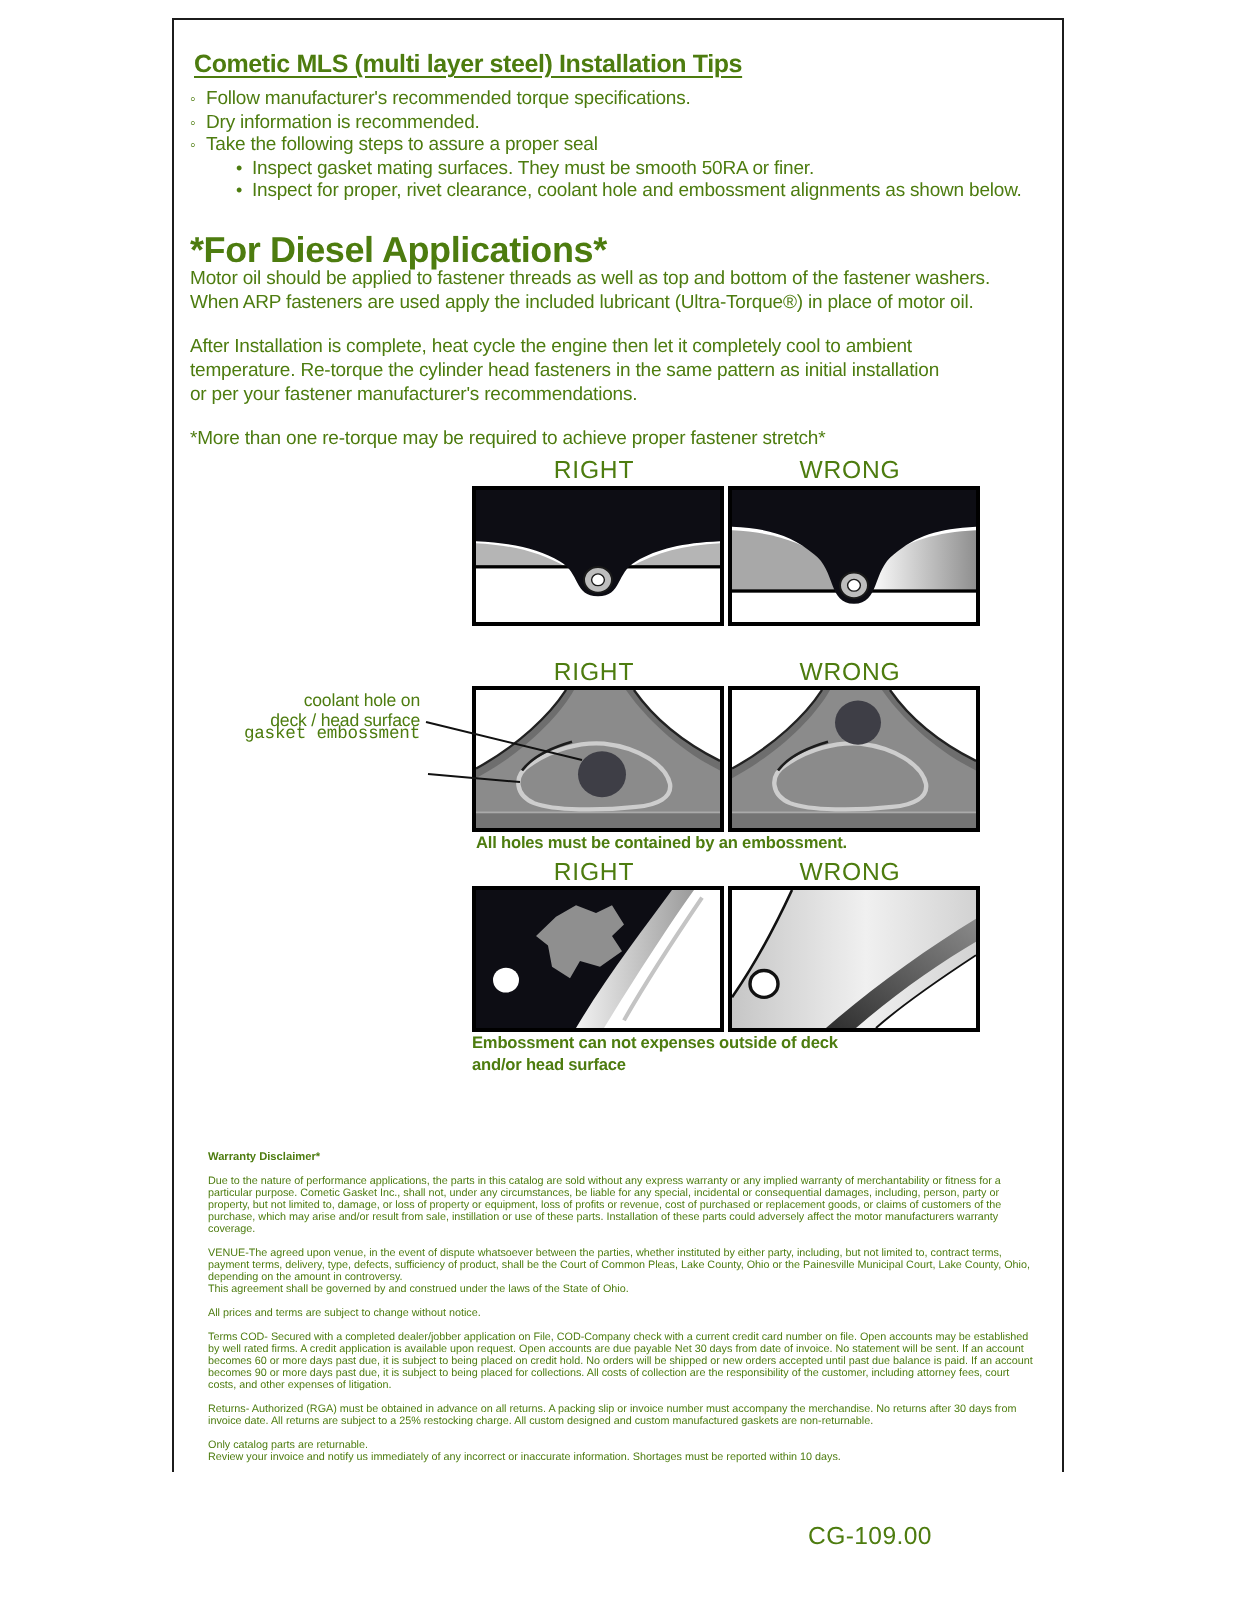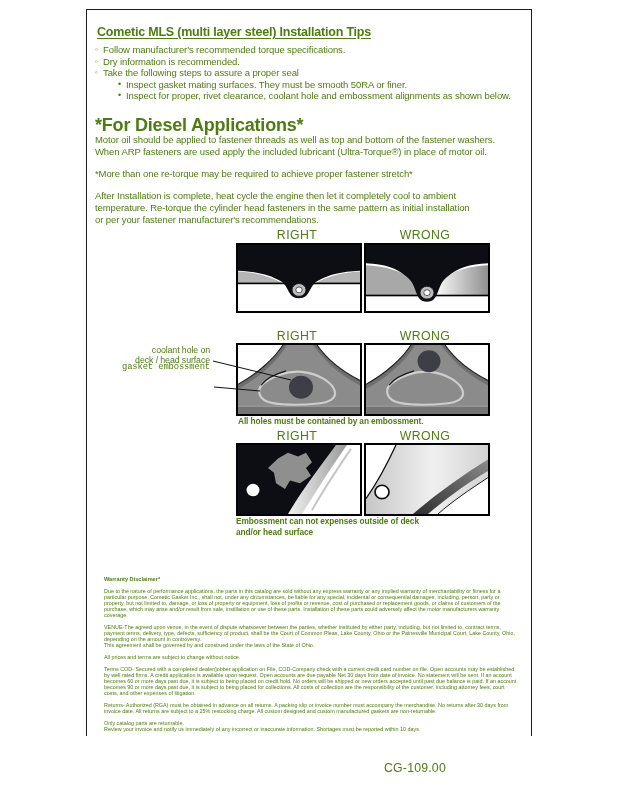--- a/index.html
+++ b/index.html
@@ -31,21 +31,21 @@
   .panel{position:absolute;width:122px;border:2px solid #000;background:#fff;}
   .panel svg{display:block;width:100%;height:100%;}
   .caption{position:absolute;font-size:8.3px;font-weight:bold;letter-spacing:-0.1px;line-height:10.5px;white-space:pre-line;}
   .ann{position:absolute;left:108px;width:102px;text-align:right;font-size:8.8px;line-height:10px;letter-spacing:-0.1px;}
   .overlay{position:absolute;left:0;top:0;width:618px;height:800px;pointer-events:none;}
   
   .disclaimer{position:absolute;left:104px;top:576px;width:416px;}
   .disclaimer .dhead{font-size:5.6px;font-weight:bold;line-height:6px;margin-bottom:6px;}
   .disclaimer .dblock{font-size:5.4px;line-height:6px;margin-bottom:6px;white-space:pre-line;letter-spacing:0;}
   
-  .pagenum{position:absolute;left:384px;top:761px;font-size:12.3px;letter-spacing:0.2px;}
+  .pagenum{position:absolute;left:404px;top:761px;font-size:12.3px;letter-spacing:0.2px;}
 </style>
 </head>
 <body>
 
 <div class="page">
 
   <div class="border-top"></div>
   <div class="border-left"></div>
   <div class="border-right"></div>
 
@@ -71,24 +71,24 @@
     <div class="tip sub">
       <span class="tm2">•</span>
       <span>Inspect for proper, rivet clearance, coolant hole and embossment alignments as shown below.</span>
     </div>
   </div>
 
   <div class="diesel-heading">*For Diesel Applications*</div>
   <div class="diesel">
     <p>Motor oil should be applied to fastener threads as well as top and bottom of the fastener washers.
 When ARP fasteners are used apply the included lubricant (Ultra-Torque®) in place of motor oil.</p>
-    <p>*More than one re-torque may be required to achieve proper fastener stretch*</p>
     <p>After Installation is complete, heat cycle the engine then let it completely cool to ambient
 temperature. Re-torque the cylinder head fasteners in the same pattern as initial installation
 or per your fastener manufacturer's recommendations.</p>
+    <p>*More than one re-torque may be required to achieve proper fastener stretch*</p>
   </div>
 
   <div class="dlabel" style="left:236px;top:228px;">RIGHT</div>
   <div class="dlabel" style="left:364px;top:228px;">WRONG</div>
 
   <div class="panel" style="left:236px;top:243px;height:66px;">
     <svg viewBox="0 0 122 72" preserveAspectRatio="none">
       <rect width="122" height="72" fill="#ffffff"></rect>
       <path d="M0,29 C18,30 32,34 45,42 L45,42 L0,42 Z" fill="#b5b5b5"></path>
       <path d="M122,29 C104,30 90,34 77,42 L122,42 Z" fill="#b5b5b5"></path>

